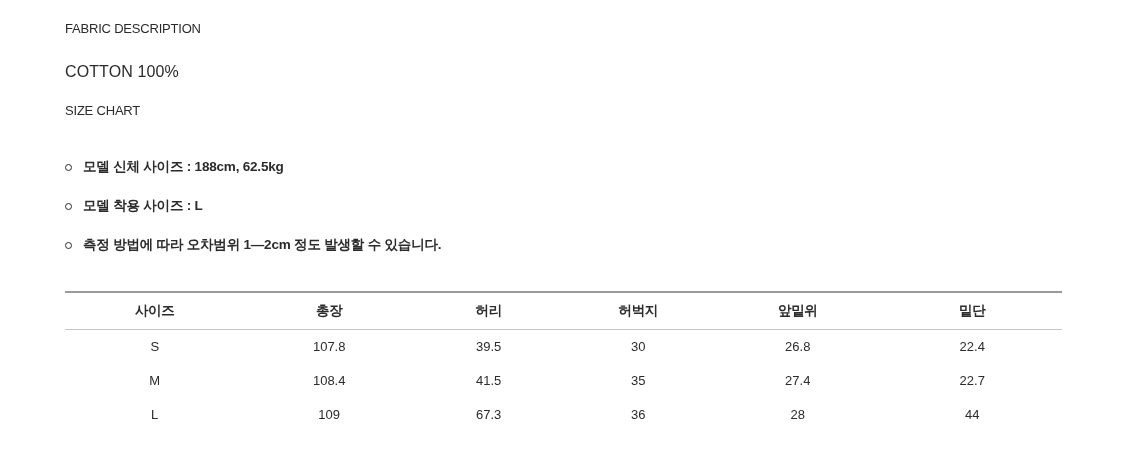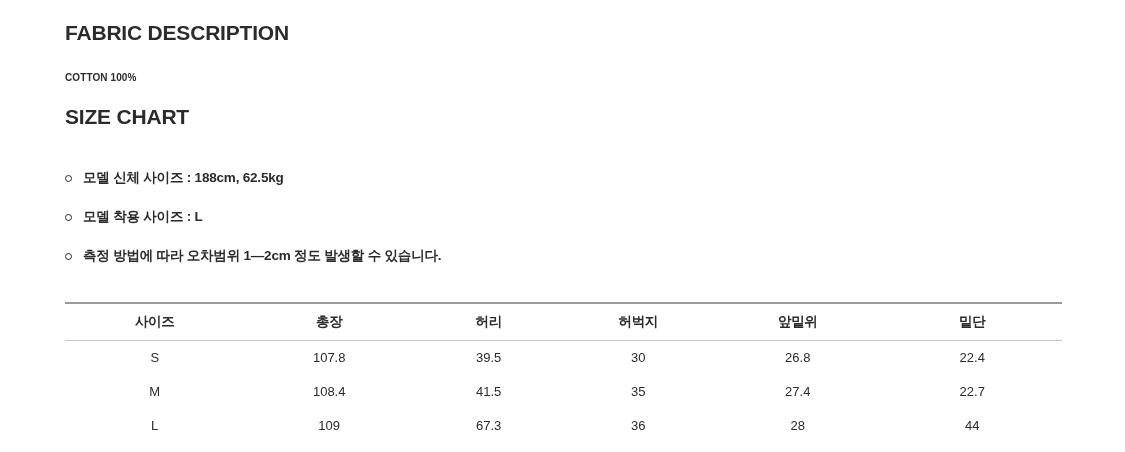--- a/index.html
+++ b/index.html
@@ -11,29 +11,29 @@
     color: #2b2b2b;
     overflow: hidden;
   }
   .page {
     width: 1125px;
     height: 452px;
     padding: 21px 0 0 65px;
     position: relative;
   }
   .section-title {
-    font-size: 21px;
-    font-weight: 700;
+    font-size: 13px;
+    font-weight: 400;
     letter-spacing: -0.2px;
     color: #2b2b2b;
   }
   .fabric-content {
     margin-top: 27px;
-    font-size: 10px;
-    font-weight: 700;
+    font-size: 16px;
+    font-weight: 400;
     letter-spacing: 0.1px;
   }
   .size-chart-title {
     margin-top: 22px;
   }
   .notes {
     list-style: none;
     margin-top: 40px;
   }
   .notes li {

